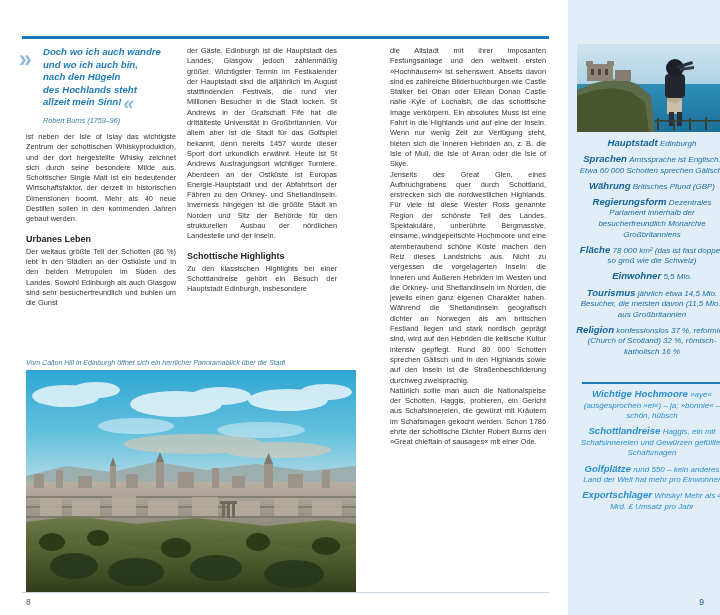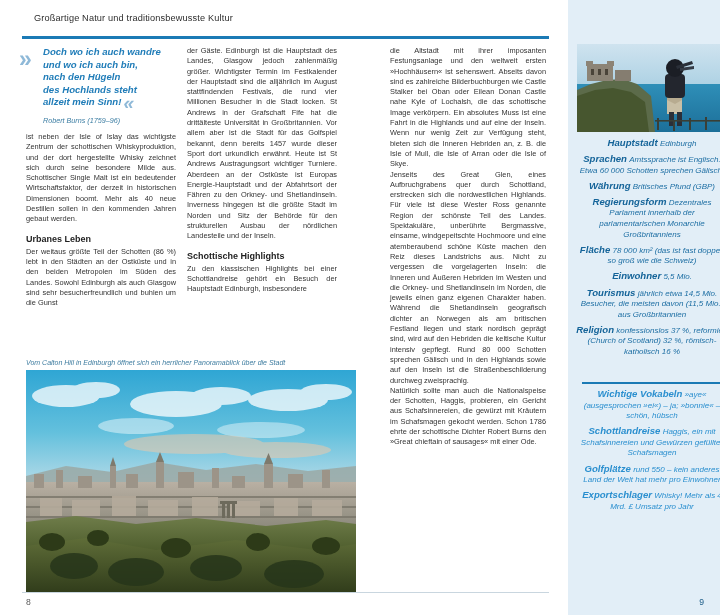--- a/index.html
+++ b/index.html
@@ -132,24 +132,20 @@
     margin:0 0 3px 0;
     font-size:7px;font-style:italic;color:#3f7da0;line-height:9px;
   }
   .figimg{width:330px;height:222px;display:block;overflow:hidden;}
 </style>
 </head>
 <body>
 
 <div class="page">
 
-  <div class="runhead">
-    <div class="left-head">Großartige Natur und traditionsbewusste Kultur</div>
-    <div class="right-head">Auf einen Blick</div>
-  </div>
   <div class="rule"></div>
 
   <div class="sidebar">
 
     <div class="side-photo">
       <svg width="152" height="88" viewBox="0 0 152 88">
         <defs>
           <linearGradient id="sky2" x1="0" y1="0" x2="0" y2="1">
             <stop offset="0%" stop-color="#cfe3ef"></stop>
             <stop offset="55%" stop-color="#a8cfe2"></stop>
@@ -205,21 +201,21 @@
       <p class="fact">
         <b>Sprachen</b>
         <span>Amtssprache ist Englisch. Etwa 60 000 Schotten sprechen Gälisch.</span>
       </p>
       <p class="fact">
         <b>Währung</b>
         <span>Britisches Pfund (GBP)</span>
       </p>
       <p class="fact">
         <b>Regierungsform</b>
-        <span>Dezentrales Parlament innerhalb der parlamentarischen Monarchie Großbritanniens</span>
+        <span>Dezentrales Parlament innerhalb der besucherfreundlich Monarchie Großbritanniens</span>
       </p>
       <p class="fact">
         <b>Fläche</b>
         <span>78 000 km² (das ist fast doppelt so groß wie die Schweiz)</span>
       </p>
       <p class="fact">
         <b>Einwohner</b>
         <span>5,5 Mio.</span>
       </p>
       <p class="fact">
@@ -229,21 +225,21 @@
       <p class="fact">
         <b>Religion</b>
         <span>konfessionslos 37 %, reformiert (Church of Scotland) 32 %, römisch-katholisch 16 %</span>
       </p>
     </div>
 
     <div class="side-divider"></div>
 
     <div class="facts2">
       <p class="fact2">
-        <b>Wichtige Vokabeln</b>
+        <b>Wichtige Hochmoore</b>
         <span>»aye« (ausgesprochen »ei«) – ja; »bonnie« – schön, hübsch</span>
       </p>
       <p class="fact2">
         <b>Schottlandreise</b>
         <span>Haggis, ein mit Schafsinnereien und Gewürzen gefüllter Schafsmagen</span>
       </p>
       <p class="fact2">
         <b>Golfplätze</b>
         <span>rund 550 – kein anderes Land der Welt hat mehr pro Einwohner</span>
       </p>

